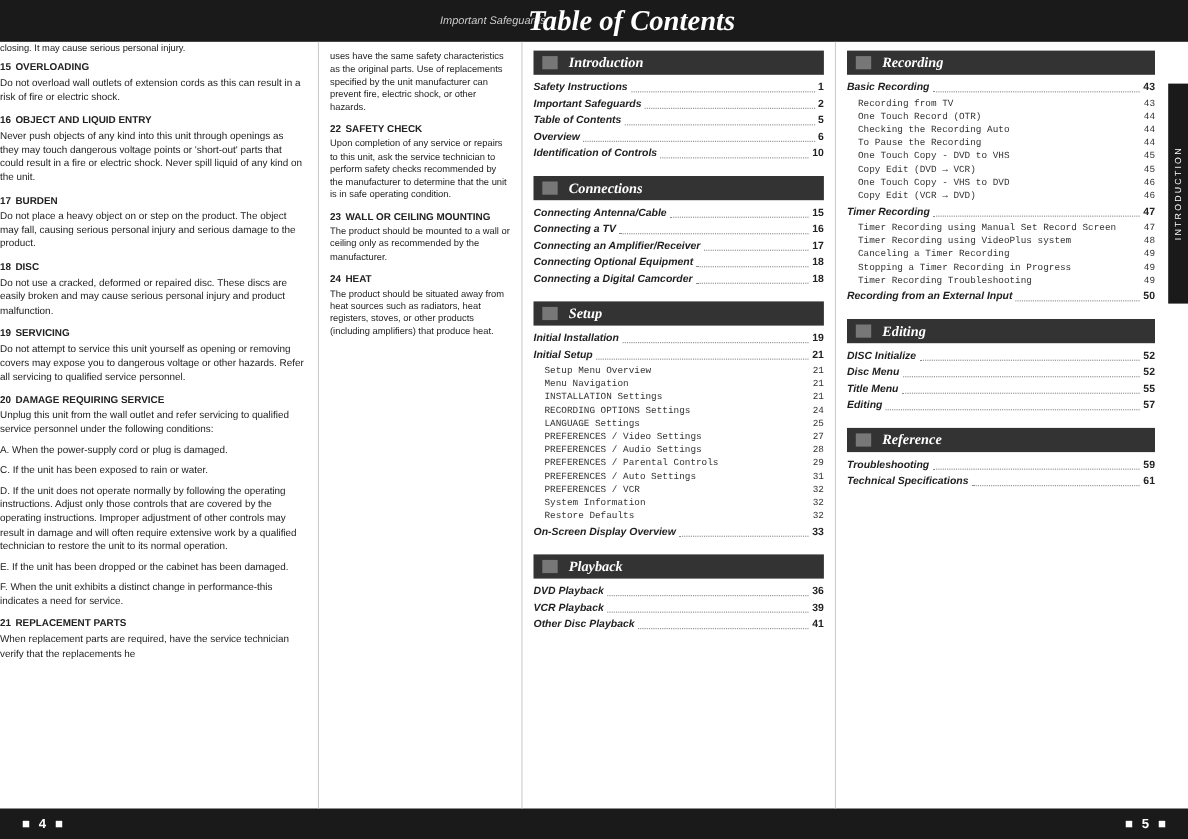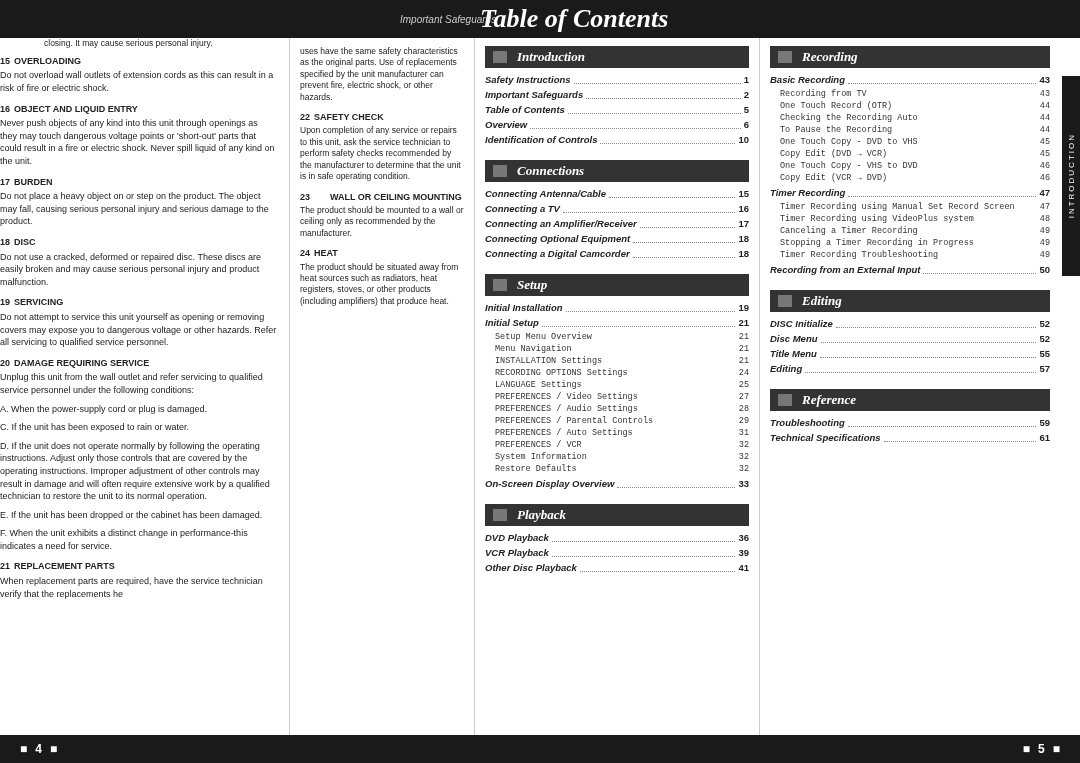--- a/index.html
+++ b/index.html
@@ -180,21 +180,21 @@
 <body>
 
 <div class="header">
   <span class="header-italic">Important Safeguards</span>
   <span class="header-title">Table of Contents</span>
 </div>
 
 <div style="display:flex; height: 697px; position: relative;">
 
   <div class="left-col" style="overflow:hidden;">
-    <p style="margin-bottom:5px; font-size:8.5px;margin-left:44px;">closing. It may cause serious personal injury.</p>
+    <p style="margin-bottom:5px; font-size:8.5px;">closing. It may cause serious personal injury.</p>
 
     <div class="left-section">
       <div class="title-line">
           <span class="section-num">15</span>
           <span class="section-title">OVERLOADING</span>
         </div>
       <p>Do not overload wall outlets of extension cords as this can result in a risk of fire or electric shock.</p>
     </div>
 
     <div class="left-section">
@@ -256,21 +256,21 @@
 
     <div class="left-section">
       <div class="title-line" style="display:flex;gap:4px;margin-bottom:2px;">
           <span class="section-num">22</span>
           <span class="section-title">SAFETY CHECK</span>
         </div>
       <p>Upon completion of any service or repairs to this unit, ask the service technician to perform safety checks recommended by the manufacturer to determine that the unit is in safe operating condition.</p>
     </div>
 
     <div class="left-section">
-      <div class="title-line" style="display:flex;gap:20px;margin-bottom:2px;">
+      <div class="title-line" style="display:flex;gap:4px;margin-bottom:2px;">
           <span class="section-num">23</span>
           <span class="section-title">WALL OR CEILING MOUNTING</span>
         </div>
       <p>The product should be mounted to a wall or ceiling only as recommended by the manufacturer.</p>
     </div>
 
     <div class="left-section">
       <div class="title-line" style="display:flex;gap:4px;margin-bottom:2px;">
           <span class="section-num">24</span>
           <span class="section-title">HEAT</span>

